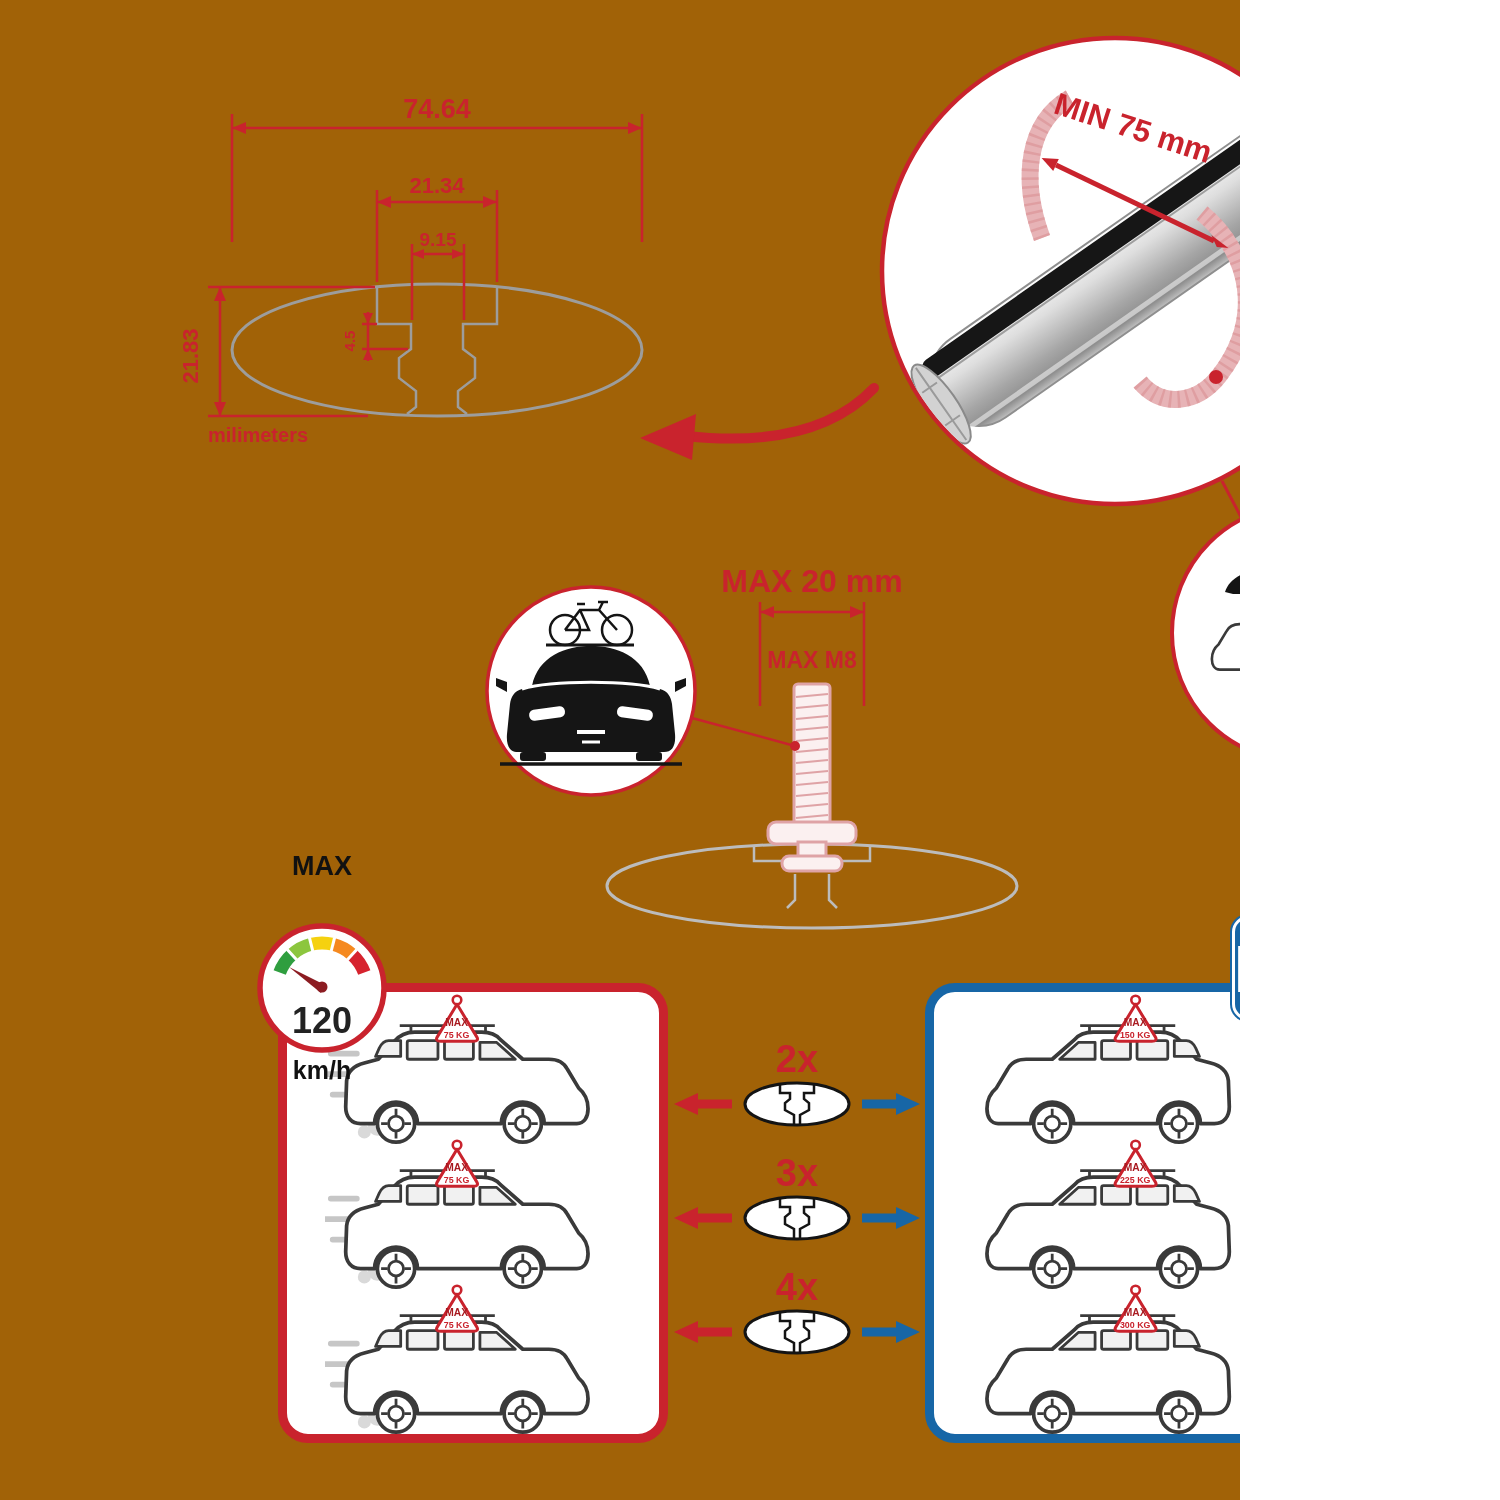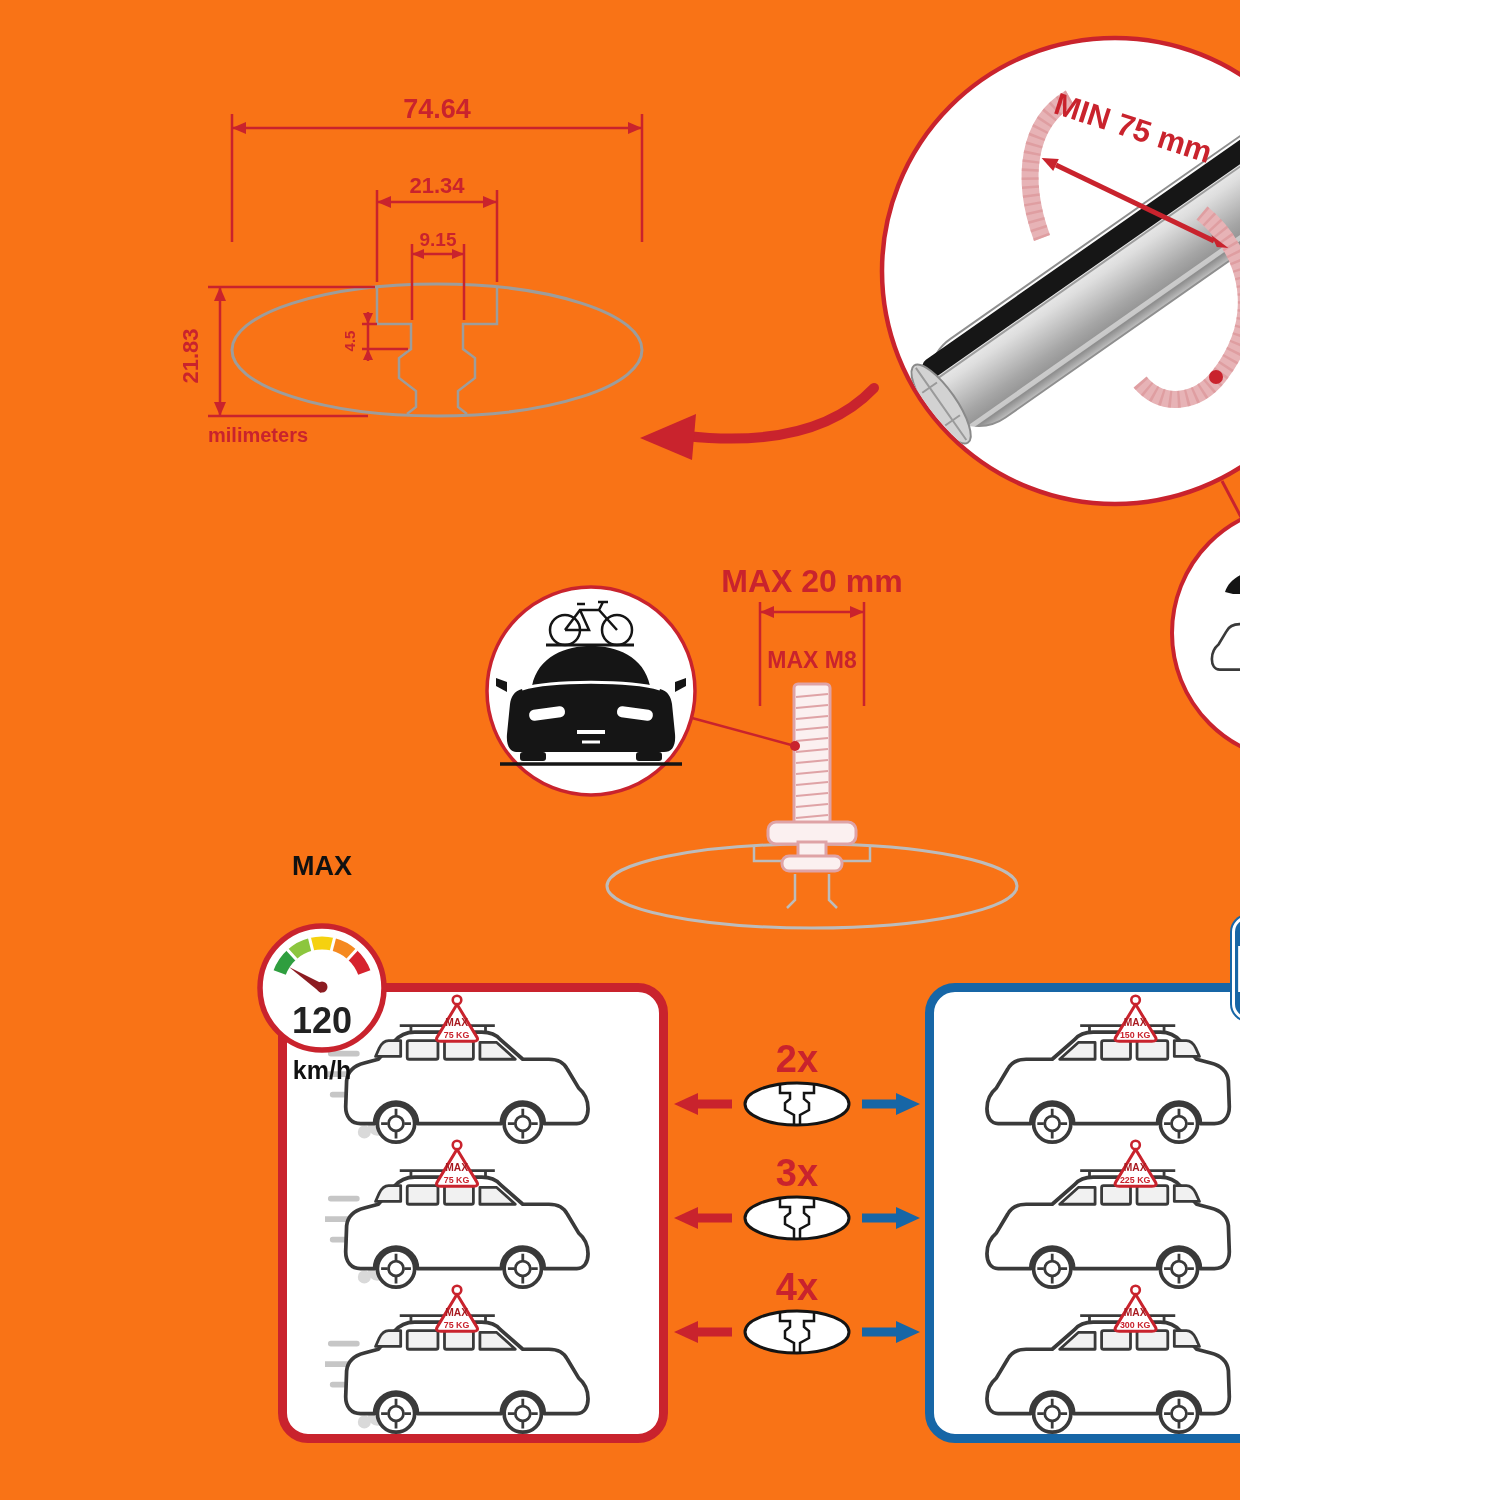--- a/index.html
+++ b/index.html
@@ -1,18 +1,18 @@
 <!DOCTYPE html>
 <html><head>
 <meta charset="utf-8">
 <style>
   *{margin:0;padding:0;box-sizing:border-box}
   html,body{background:#fff}
   body{width:1500px;height:1500px;font-family:"Liberation Sans",sans-serif}
-  .stage{position:relative;width:1240px;height:1500px;background:#f97316;overflow:hidden}
+  .stage{position:relative;width:1240px;height:1500px;background:#a16207;overflow:hidden}
   .abs{position:absolute}
   svg text{font-family:"Liberation Sans",sans-serif}
   .dim{fill:#c9232d;font-weight:bold}
   .qty{fill:#c9232d;font-weight:bold;font-size:38px;text-anchor:middle}
   .sign-max{fill:#a81a20;font-size:11px;font-weight:bold;text-anchor:middle}
   .sign-val{fill:#c9232d;font-size:9.5px;font-weight:bold;text-anchor:middle}
   .panel{position:absolute;background:#fff;border-radius:30px;z-index:1}
   .panel-red{left:278px;top:983px;width:390px;height:460px;border:9px solid #c9232d}
   .panel-blue{left:925px;top:983px;width:388px;height:460px;border:9px solid #1766a6}
   .car-row{position:absolute;width:280px;height:151px}

